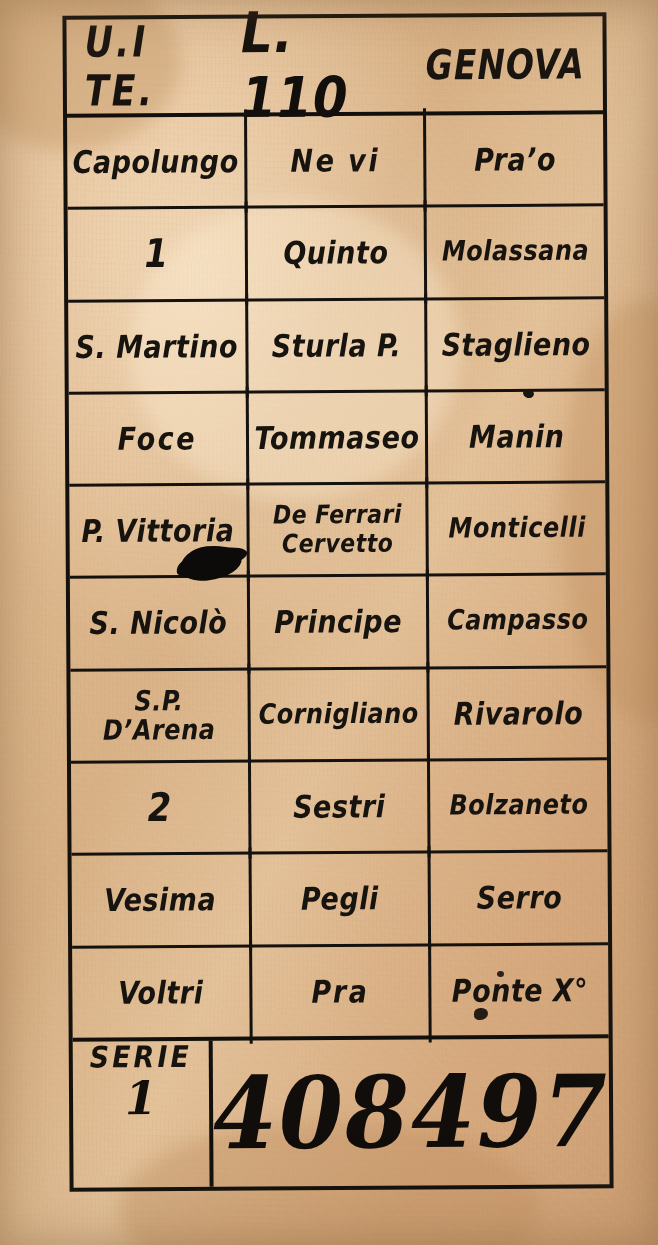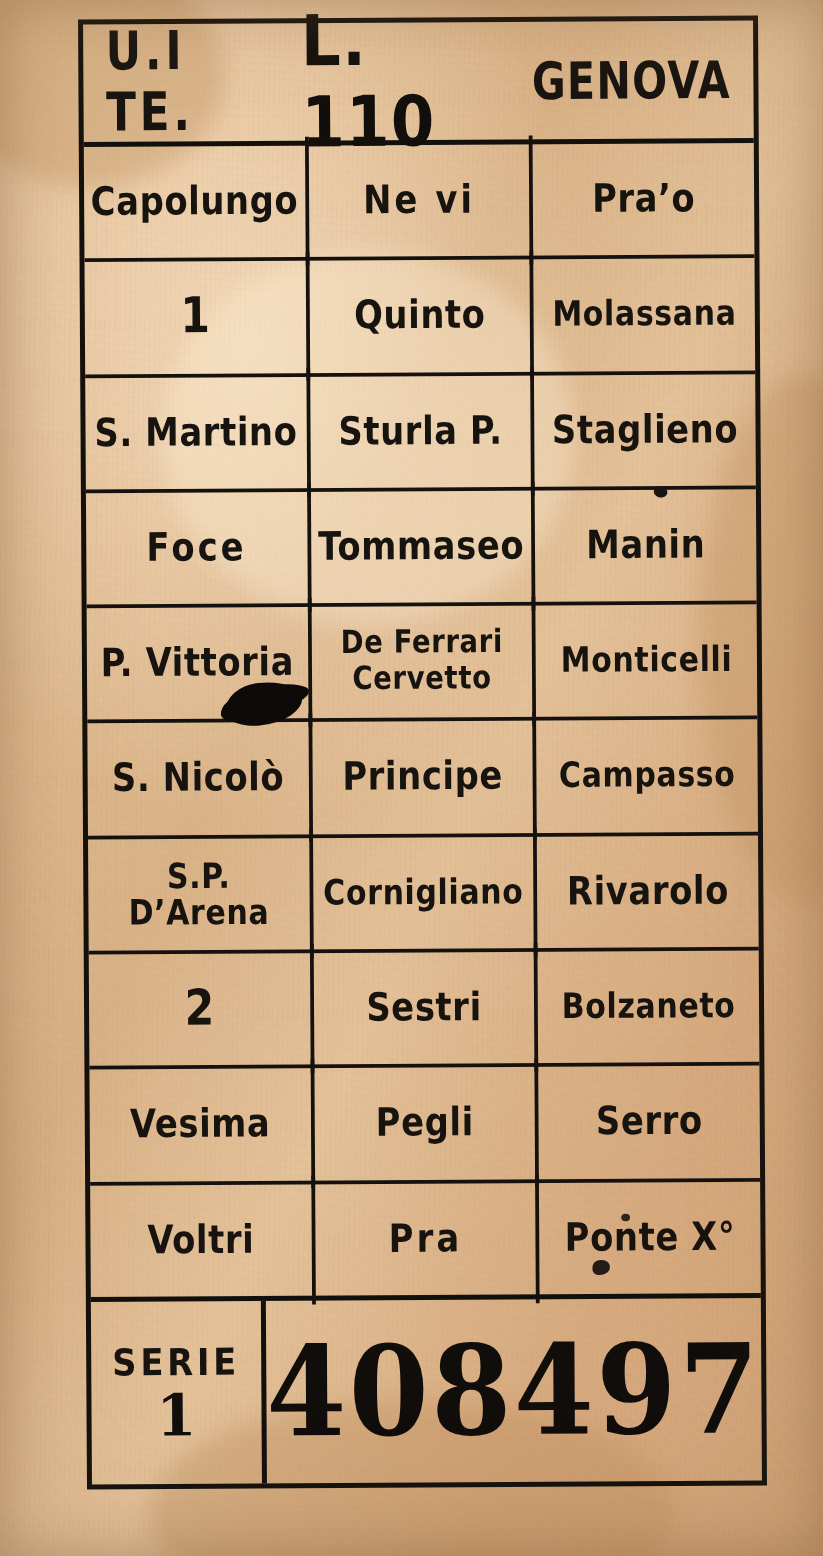--- a/index.html
+++ b/index.html
@@ -17,20 +17,21 @@
   
   #ticket-paper {
     position: absolute;
     left: 0; top: 0;
     width: 658px;
     height: 1245px;
     background:
       radial-gradient(ellipse 60% 45% at 30% 22%, rgba(255,240,215,0.55), rgba(255,240,215,0) 70%),
       radial-gradient(ellipse 50% 40% at 78% 70%, rgba(214,170,126,0.45), rgba(214,170,126,0) 72%),
       linear-gradient(116deg, #e6c49c 0%, #e2bd93 18%, #d9b287 38%, #e3c199 55%, #d6a97e 78%, #cfa075 100%);
+    font-style: italic;
   }
   .grain {
     position: absolute;
     inset: 0;
     opacity: .45;
     background-image:
       repeating-linear-gradient(91deg, rgba(150,110,70,0.07) 0 1px, rgba(255,255,255,0) 1px 4px),
       repeating-linear-gradient(2deg, rgba(120,85,50,0.05) 0 1px, rgba(255,255,255,0) 1px 6px),
       repeating-linear-gradient(46deg, rgba(255,235,200,0.06) 0 2px, rgba(255,255,255,0) 2px 9px);
   }
@@ -142,21 +143,20 @@
     border-top: 4px solid #12100d;
     display: flex;
     box-sizing: border-box;
   }
   #serie-box {
     width: 168px;
     border-right: 4px solid #12100d;
     display: flex;
     flex-direction: column;
     align-items: center;
-    justify-content: center;
     box-sizing: border-box;
   }
   .serie-label {
     font-family: "DejaVu Sans", sans-serif;
     font-weight: bold;
     font-size: 27px;
     letter-spacing: 3px;
     color: #17130f;
     transform: scaleY(1.1);
     margin-bottom: 6px;

